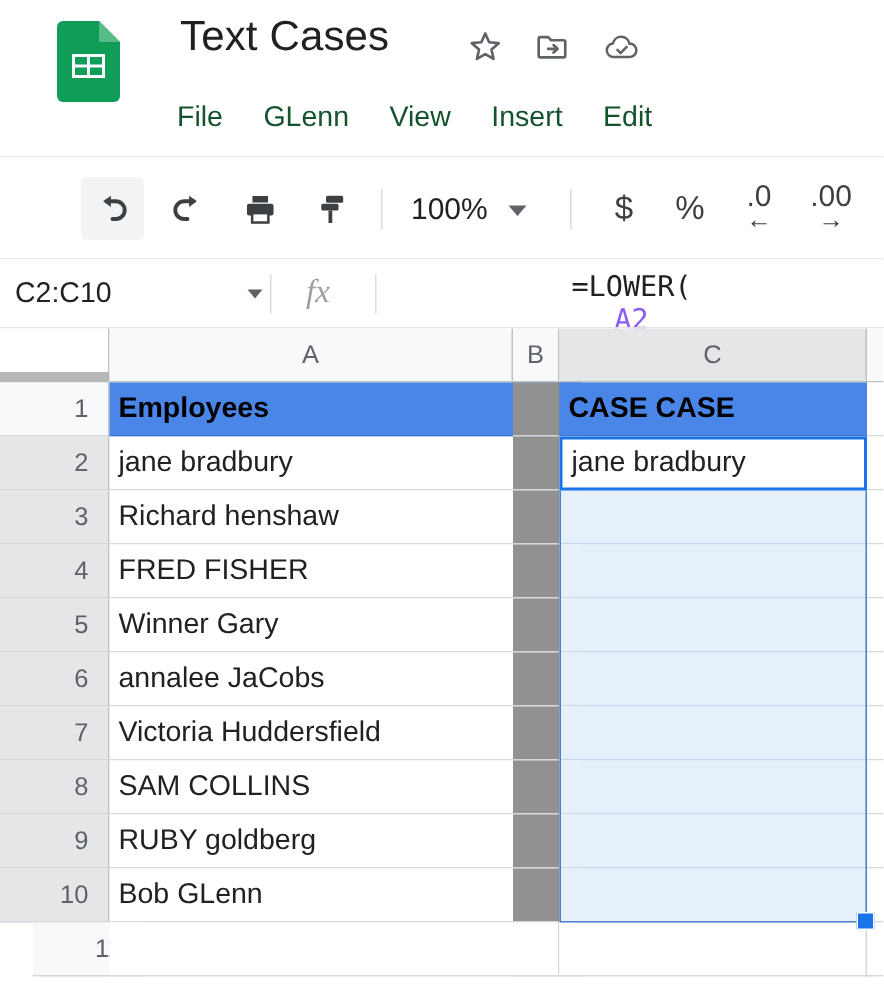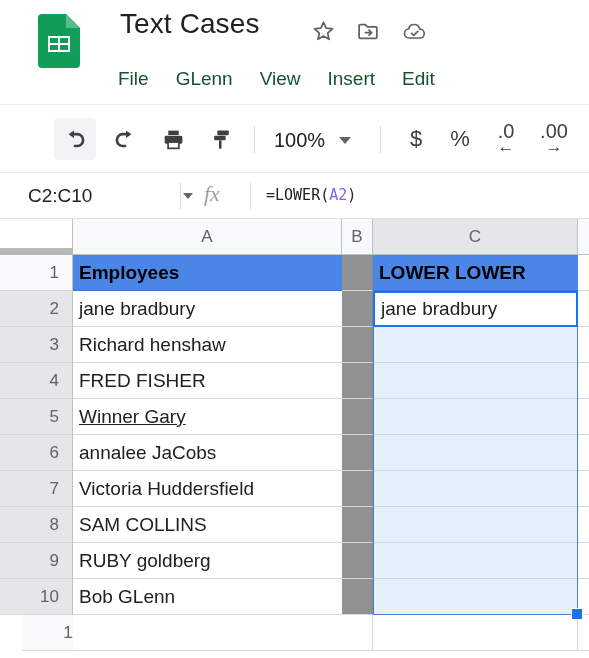--- a/index.html
+++ b/index.html
@@ -106,21 +106,21 @@
     position:absolute; left:0; top:172px; width:589px; height:1px;
     background:#e8eaed;
   }
 
   
   .formulabar {
     position:absolute; left:0; top:173px; width:589px; height:45px;
     background:#ffffff;
   }
   .namebox {
-    position:absolute; left:28px; top:182px; height:28px;
+    position:absolute; left:10px; top:182px; height:28px;
     display:flex; align-items:center; cursor:default;text-align:center;
   }
   .namebox-val { font-size:19px; color:#202124; white-space:nowrap; }
   .namebox-caret {
     position:absolute; left:155px; top:11px; width:0; height:0;
     border-left:5px solid transparent; border-right:5px solid transparent;
     border-top:6px solid #5f6368;
   }
   .fb-sep {
     position:absolute; top:183px; width:1px; height:26px; background:#dadce0;
@@ -129,21 +129,21 @@
   #fb-sep_2 { left:250px; }
   .fx-icon {
     position:absolute; left:204px; top:181px;
     font-size:22px; color:#9aa0a6;
     font-family:"Liberation Serif", serif; font-style:italic;
   }
   .formula-input {
     position:absolute; left:266px; top:180px; width:310px; height:30px;
     display:flex; align-items:center;
     font-family:"DejaVu Sans Mono", monospace;
-    font-size:15px; color:#202124; white-space:pre;
+    font-size:19px; color:#202124; white-space:pre;flex-direction:column;
   }
   .ref-token { color:#8b5cf6; }
 
   .hr-3 {
     position:absolute; left:0; top:218px; width:589px; height:1px;
     background:#e1e3e1;
   }
 
   
   .grid {
@@ -358,21 +358,21 @@
     <div class="colhead selected" id="colhead-c">C</div>
     <div class="colhead normal" id="colhead-d"></div>
   </div>
 
   <div id="rows-container">
       <div class="rowhead normal" style="top: 36px;">
         <span>1</span>
       </div>
       <div class="cell col-a hdr-blue" style="top: 36px;">Employees</div>
       <div class="cell col-b fill-gray" style="top: 36px;"></div>
-      <div class="cell col-c hdr-blue" style="top: 36px;">LOWER LOWER</div>
+      <div class="cell col-c hdr-blue" style="top: 36px;">CASE CASE</div>
       <div class="cell col-d plain" style="top: 36px;"></div>
       <div class="rowhead selected" style="top: 72px;">
         <span>2</span>
       </div>
       <div class="cell col-a plain" style="top: 72px;">jane bradbury</div>
       <div class="cell col-b fill-gray" style="top: 72px;"></div>
       <div class="cell col-c sel-blue" style="top: 72px;"></div>
       <div class="cell col-d plain" style="top: 72px;"></div>
       <div class="rowhead selected" style="top: 108px;">
         <span>3</span>
@@ -384,21 +384,21 @@
       <div class="rowhead selected" style="top: 144px;">
         <span>4</span>
       </div>
       <div class="cell col-a plain" style="top: 144px;">FRED FISHER</div>
       <div class="cell col-b fill-gray" style="top: 144px;"></div>
       <div class="cell col-c sel-blue" style="top: 144px;"></div>
       <div class="cell col-d plain" style="top: 144px;"></div>
       <div class="rowhead selected" style="top: 180px;">
         <span>5</span>
       </div>
-      <div class="cell col-a plain" style="top: 180px; text-decoration: underline;">Winner Gary</div>
+      <div class="cell col-a plain" style="top: 180px;">Winner Gary</div>
       <div class="cell col-b fill-gray" style="top: 180px;"></div>
       <div class="cell col-c sel-blue" style="top: 180px;"></div>
       <div class="cell col-d plain" style="top: 180px;"></div>
       <div class="rowhead selected" style="top: 216px;">
         <span>6</span>
       </div>
       <div class="cell col-a plain" style="top: 216px;">annalee JaCobs</div>
       <div class="cell col-b fill-gray" style="top: 216px;"></div>
       <div class="cell col-c sel-blue" style="top: 216px;"></div>
       <div class="cell col-d plain" style="top: 216px;"></div>

